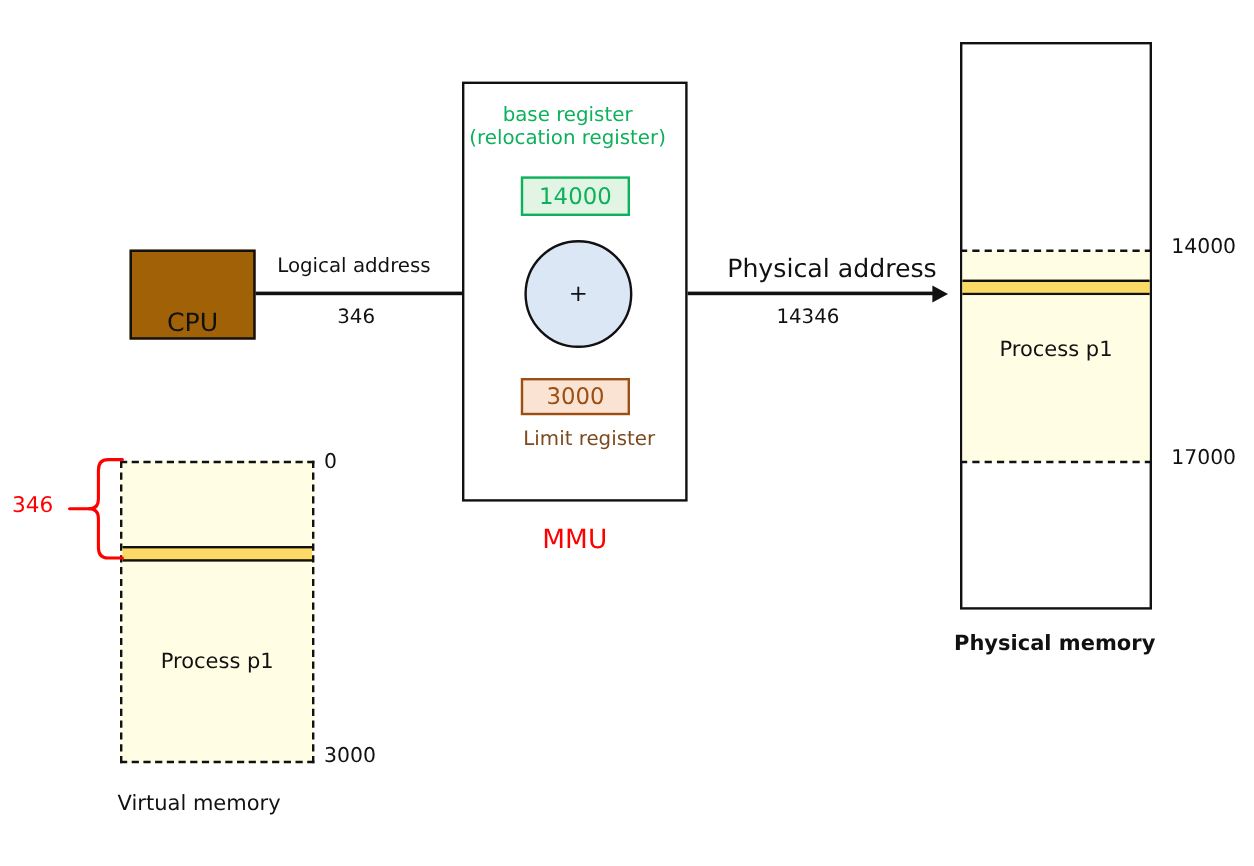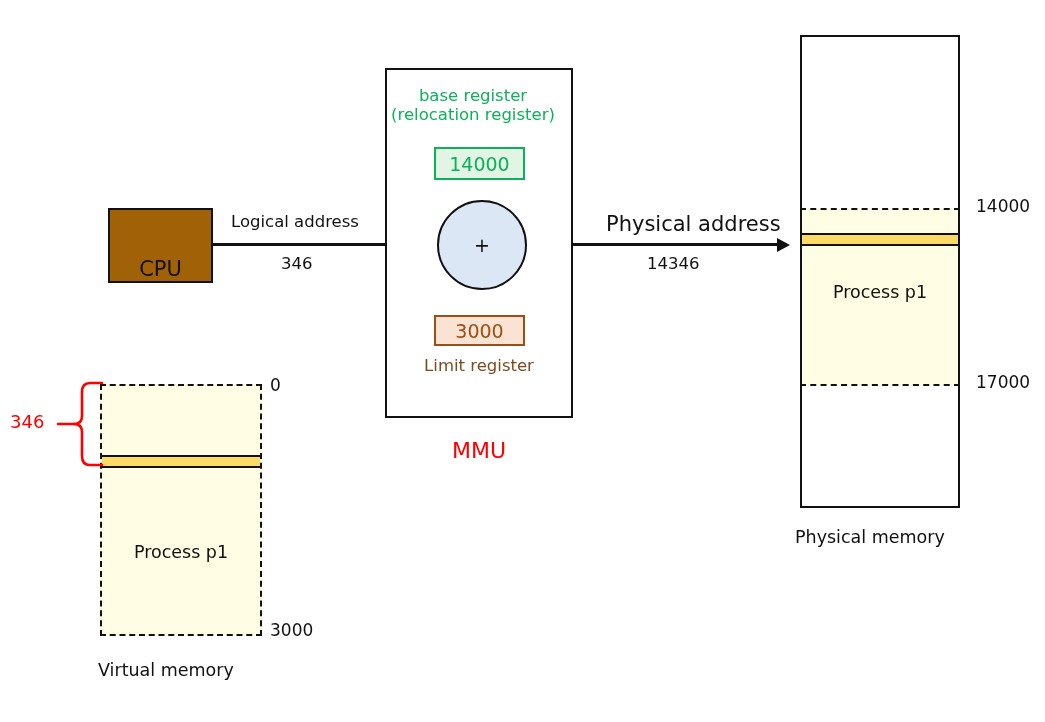--- a/index.html
+++ b/index.html
@@ -95,20 +95,21 @@
     display: flex;
     align-items: center;
     justify-content: center;
   }
   #limit-register-label {
     left: 385px; top: 356px;
     width: 188px;
     text-align: center;
     color: #7c4a1e;
     font-size: 16.5px;
+    padding-left: 12px;
   }
   #mmu-label {
     left: 385px; top: 438px;
     width: 188px;
     text-align: center;
     color: #ff0000;
     font-size: 22px;
   }
 
   
@@ -175,20 +176,21 @@
   #physical-addr-17000 { left: 976px; top: 372px; font-size: 17px; text-align: center; }
   #physical-process-label {
     left: 802px; top: 282px;
     width: 156px;
     text-align: center;
     font-size: 17.5px;
   }
   #physical-memory-caption {
     left: 795px; top: 527px;
     font-size: 17.5px;
+    font-weight: bold;
   }
 
   
   #virtual-memory-box {
     position: absolute;
     left: 100px; top: 384px;
     width: 162px; height: 252px;
     background: #fffde3;
     border: 2.5px dashed #111111;
     box-sizing: border-box;

